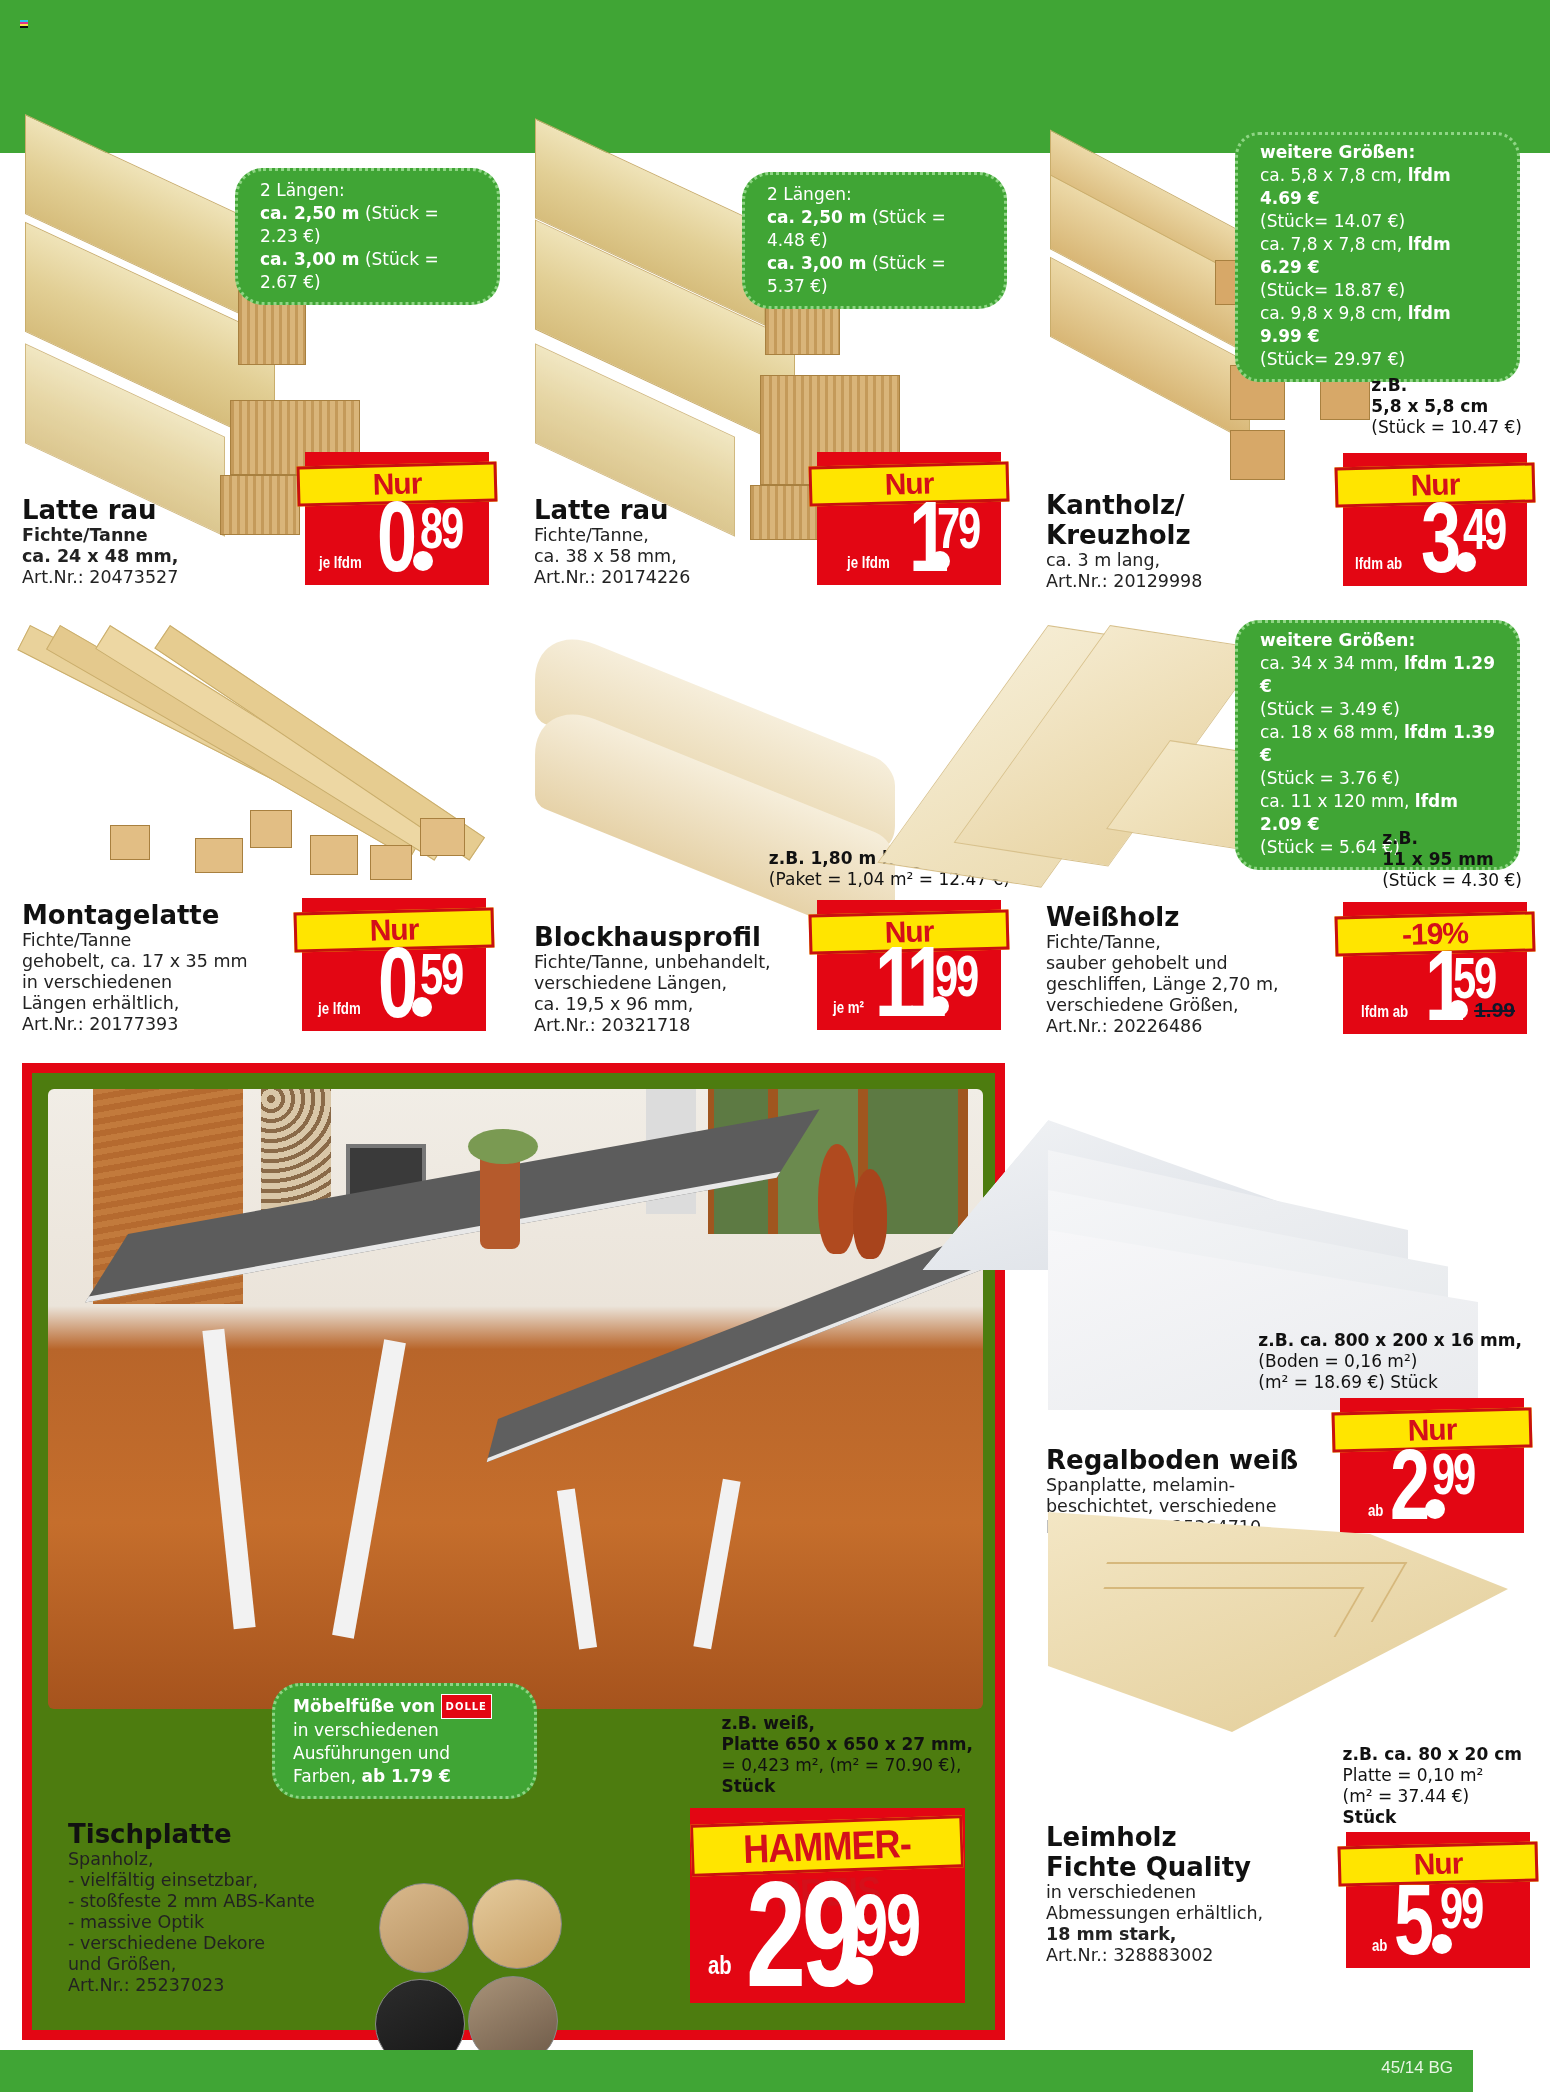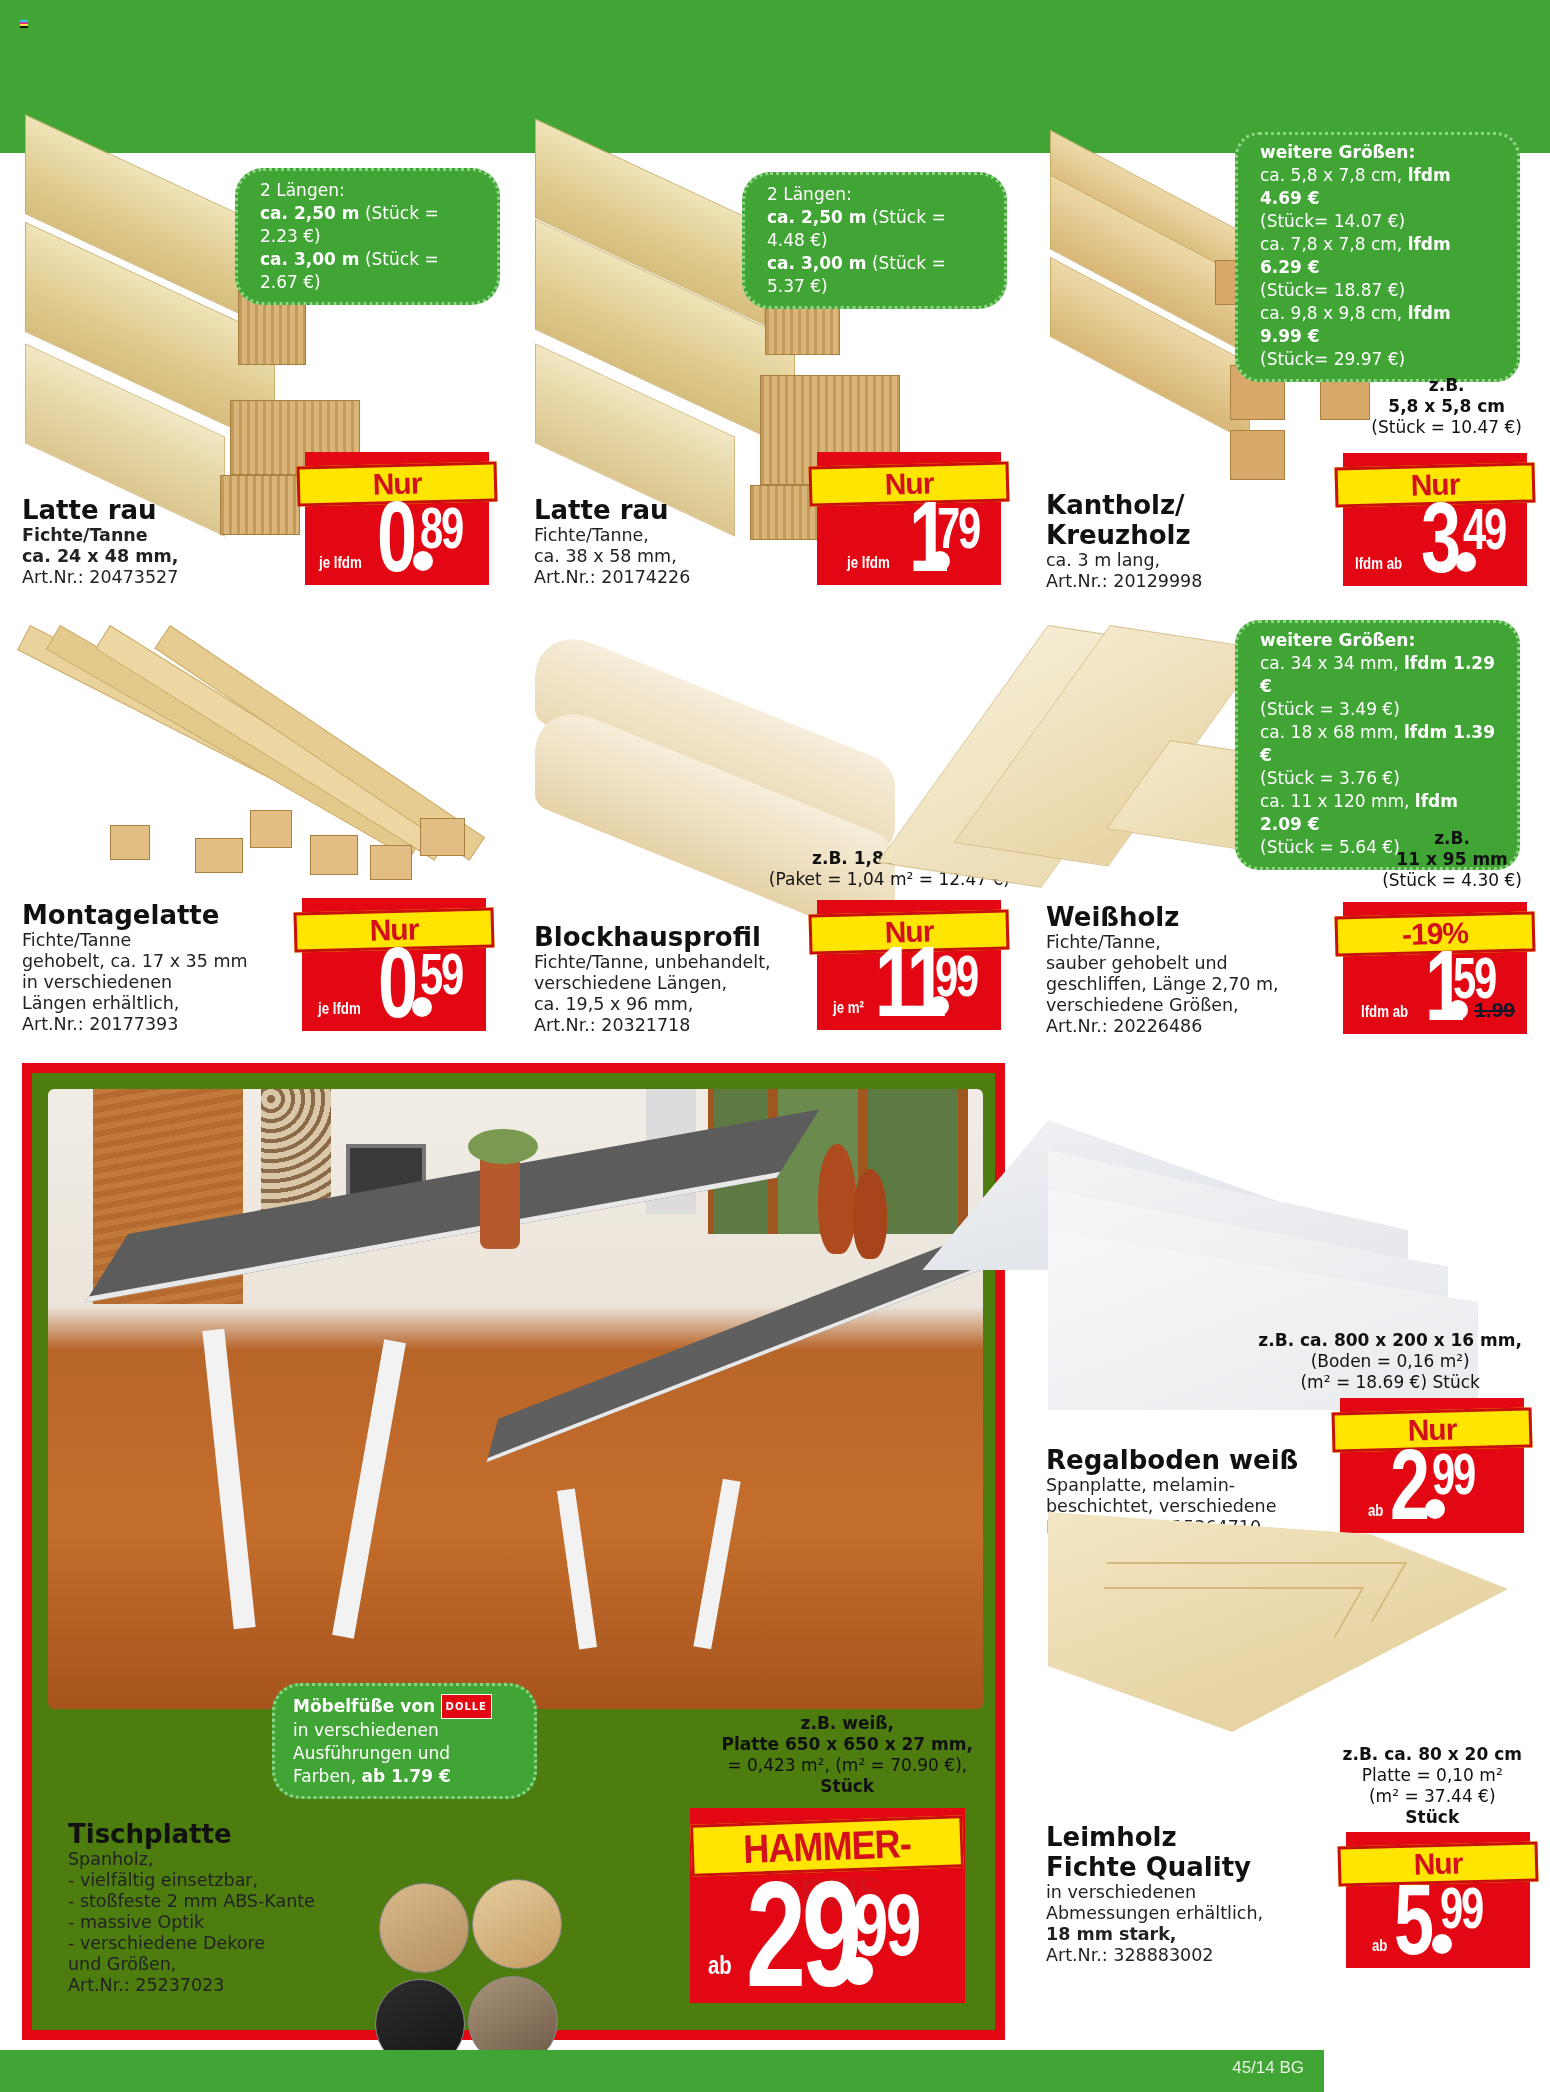--- a/index.html
+++ b/index.html
@@ -2,34 +2,34 @@
 <html><head>
 <meta charset="utf-8">
 <style>
   * { box-sizing: border-box; margin: 0; padding: 0; }
   html, body { width: 1550px; height: 2092px; background: #ffffff; overflow: hidden; }
   body { position: relative; font-family: "DejaVu Sans", "Liberation Sans", sans-serif; color: #111; }
 
   .header-bar { position: absolute; left: 0; top: 0; width: 1550px; height: 153px; background: #40a535; }
   .cmyk-mark { position: absolute; left: 20px; top: 20px; width: 8px; height: 8px; }
   .cmyk-mark span { display: block; height: 2px; }
-  .footer-bar { position: absolute; left: 0; top: 2050px; width: 1324px; height: 42px; background: #40a535; }
+  .footer-bar { position: absolute; left: 0; top: 2050px; width: 1473px; height: 42px; background: #40a535; }
   .footer-bar .page-num { position: absolute; right: 20px; top: 8px; font-size: 17px; color: #e8f5e4; font-family: "Liberation Sans", sans-serif; }
 
   .card { position: absolute; text-decoration: underline; }
   .title { font-weight: bold; font-size: 26px; line-height: 30px; color: #111; }
   .desc { font-size: 17.5px; line-height: 21px; color: #222; }
 
   .bubble {
     position: absolute; background: #40a535; color: #fff; border-radius: 28px;
     border: 3px dotted #8fd585; padding: 8px 22px; font-size: 17px; line-height: 23px;
   }
   .bubble .b { font-weight: bold; }
 
-  .note { position: absolute; text-align: center; font-size: 17px; line-height: 21px; color: #111; }
+  .note { position: absolute; text-align: left; font-size: 17px; line-height: 21px; color: #111; }
   .note .b { font-weight: bold; }
 
   .price-box {
     position: absolute; background: #e30613; width: 184px; height: 133px;
     font-family: "Liberation Sans", sans-serif;
   }
   .price-box .banner {
     position: absolute; left: -8px; top: 12px; width: 200px; height: 40px;
     background: #ffe500; border: 3px solid #c8100f; transform: rotate(-1.5deg);
     color: #d4101a; font-weight: bold; font-size: 30px; line-height: 34px; text-align: center;

